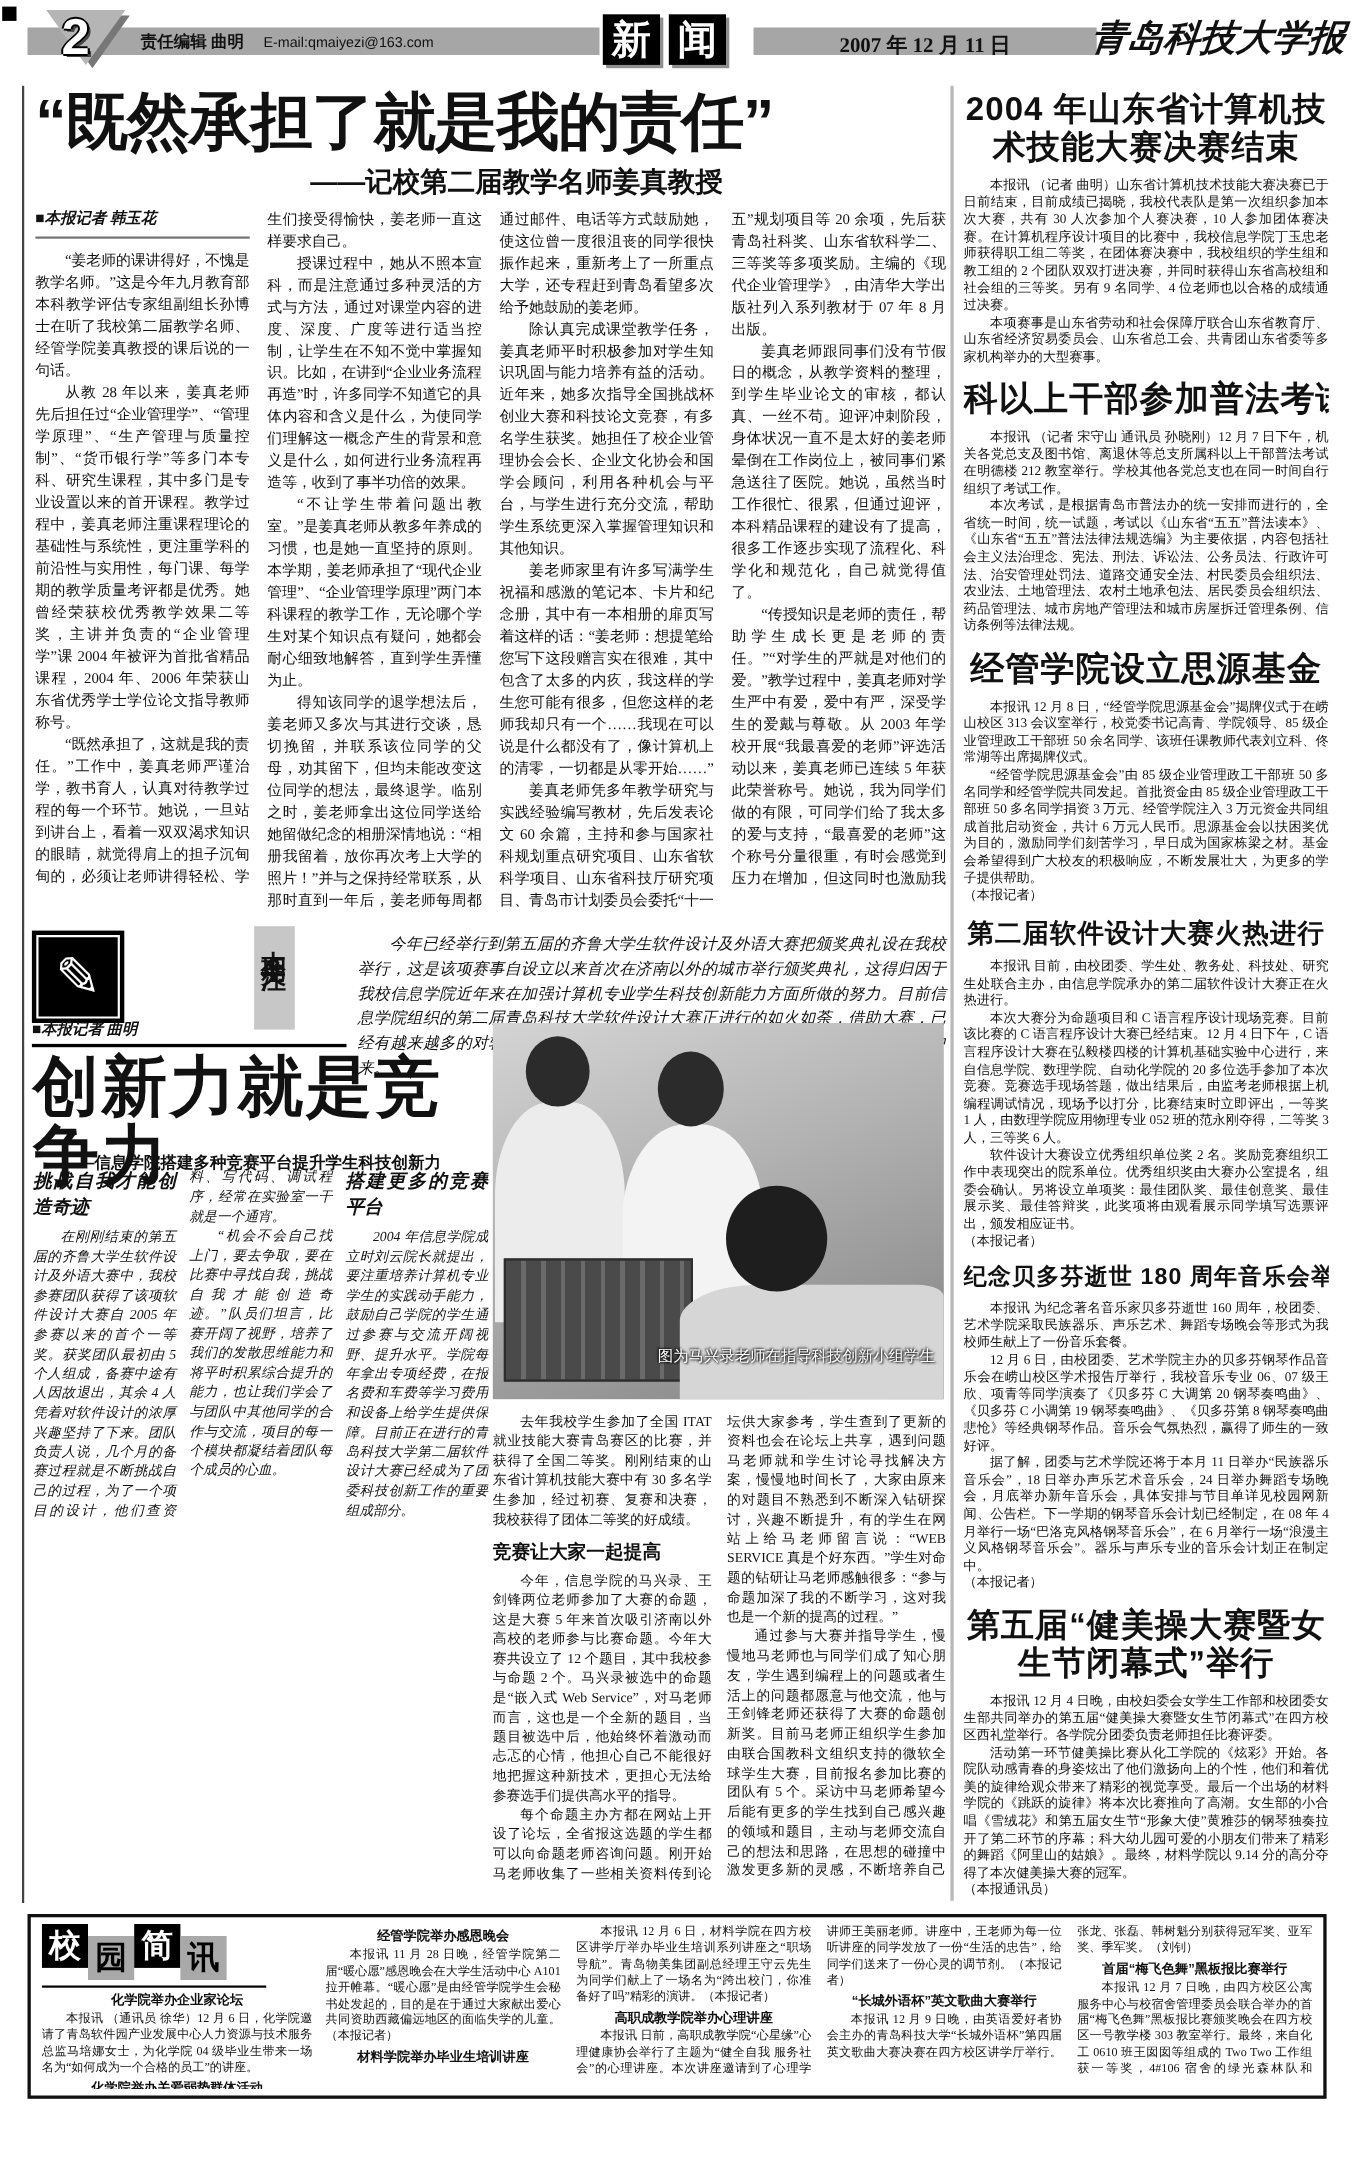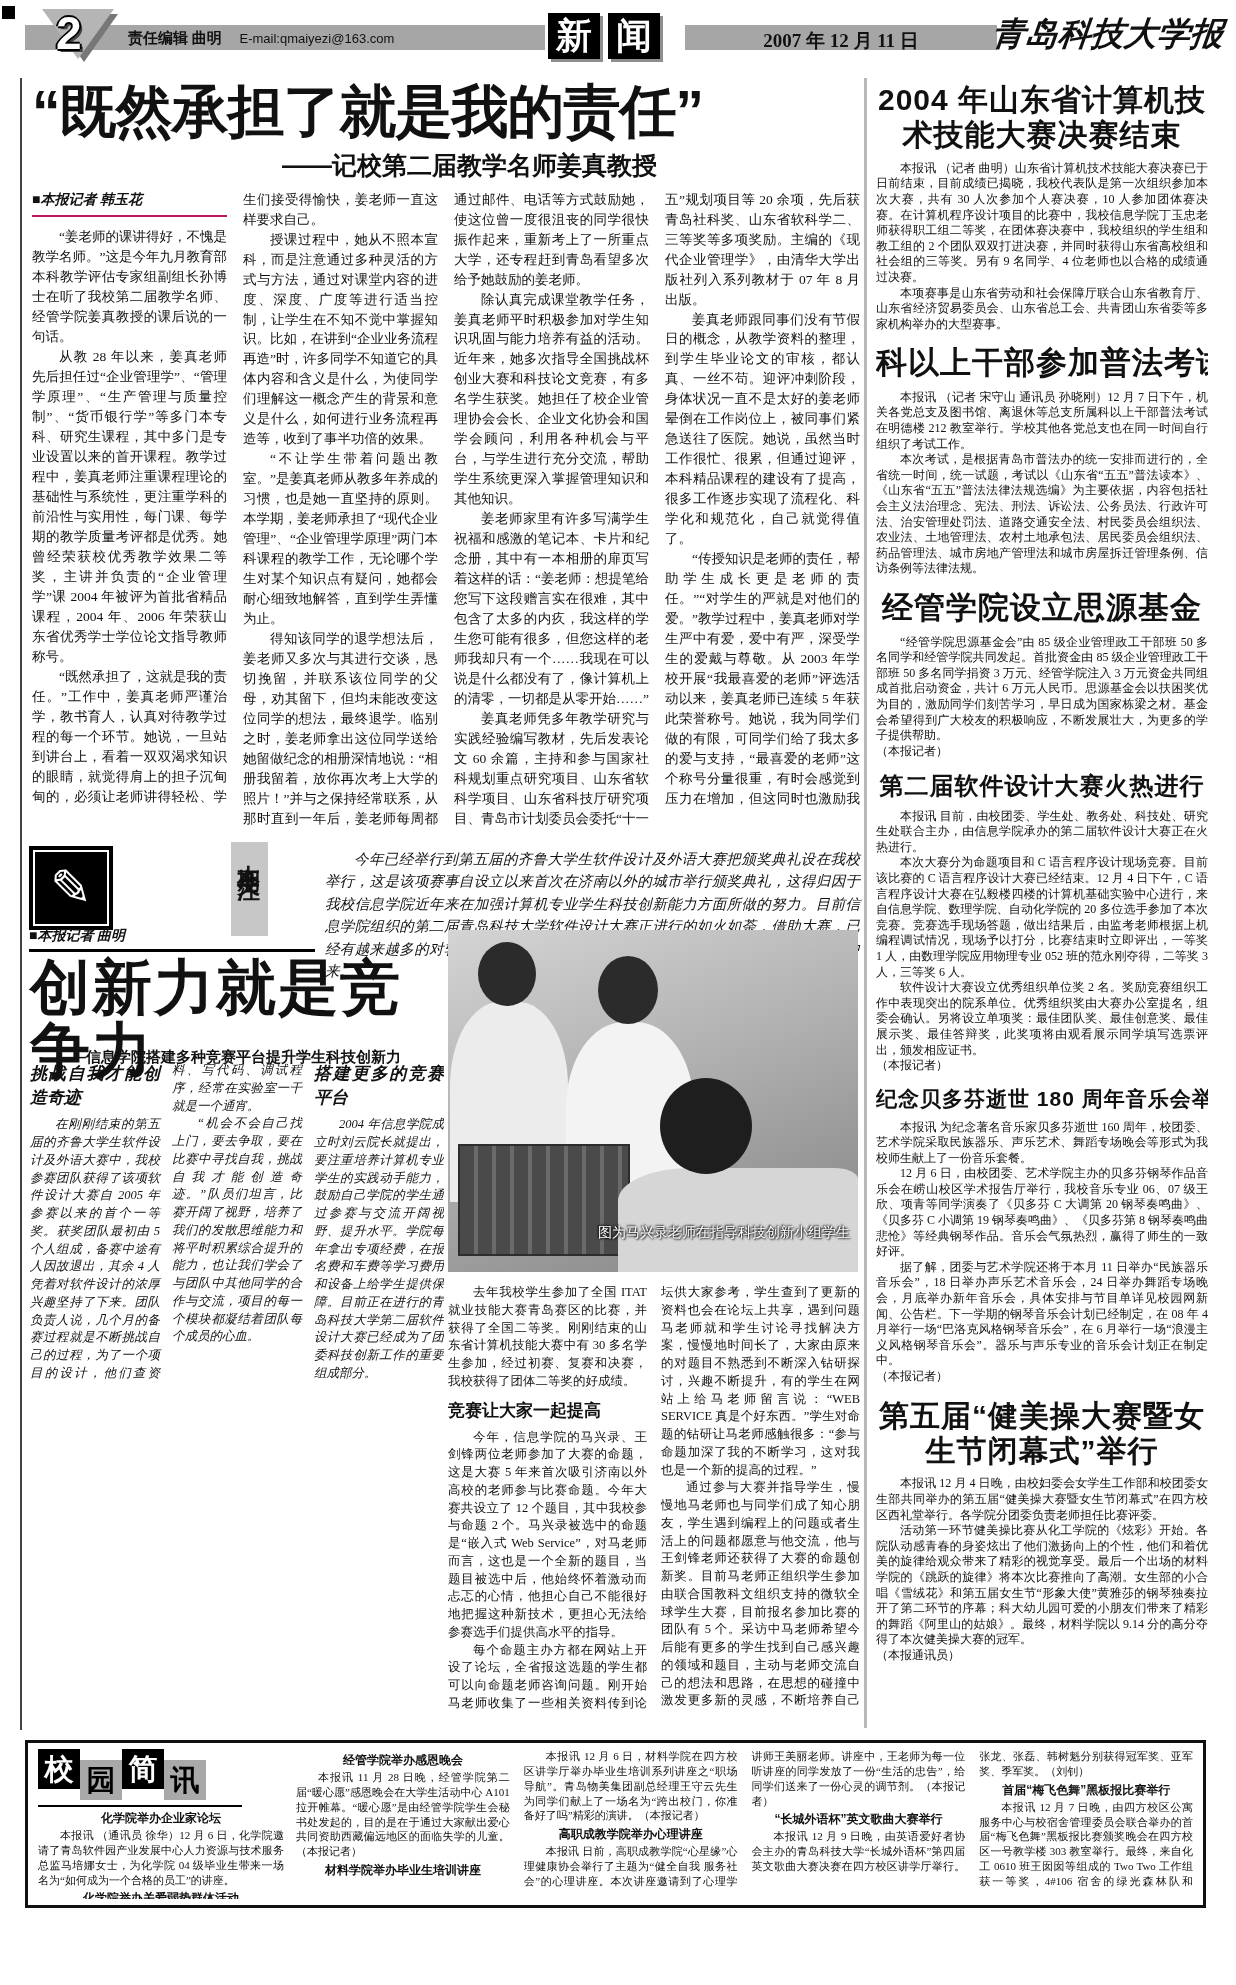--- a/index.html
+++ b/index.html
@@ -30,21 +30,21 @@
   .left-rule { position:absolute; left:20px; top:78px; width:2px; height:1652px; background:#444; }
   .divider   { position:absolute; left:864px; top:78px; width:3px; height:1650px; background:#b9b9b9; }
 
   
   .lead { position:absolute; left:32px; top:80px; width:828px; }
   .lead-headline { font-family:"Liberation Sans",sans-serif; font-weight:bold; font-size:57px;
                    line-height:1.1; white-space:nowrap; letter-spacing:-1px; }
   .lead-subtitle { font-family:"Liberation Sans",sans-serif; font-weight:bold; font-size:25px; margin:6px 0 8px 250px; }
   .lead-body { column-count:4; column-gap:16px; height:655px; overflow:hidden;
                font-size:13.5px; line-height:1.48; text-align:justify; }
-  .lead-byline { font-size:14px; font-weight:bold; font-style:italic; border-bottom:2px solid #be185d;
+  .lead-byline { font-size:14px; font-weight:bold; font-style:italic; border-bottom:2px solid #737373;
                  padding-bottom:5px; margin-bottom:10px; }
   .lead-body p { margin:0; text-indent:2em; }
 
   
   .focus { position:absolute; left:25px; top:846px; width:835px; height:106px; display:flex; }
   .focus-left { width:300px; position:relative; flex:none; }
   .focus-icon { position:absolute; left:4px; top:0; width:84px; height:84px; background:#000; color:#fff;
                 display:flex; align-items:center; justify-content:center; font-size:50px;
                 box-shadow:inset 0 0 0 4px #000, inset 0 0 0 6px #fff; }
   .focus-label { position:absolute; left:206px; top:-4px; writing-mode:vertical-rl; background:#c7c7c7;
@@ -201,20 +201,21 @@
     </div>
 
     <div class="news-art">
       <div class="news-head h31">科以上干部参加普法考试</div>
       <p>本报讯 （记者 宋守山 通讯员 孙晓刚）12 月 7 日下午，机关各党总支及图书馆、离退休等总支所属科以上干部普法考试在明德楼 212 教室举行。学校其他各党总支也在同一时间自行组织了考试工作。</p>
       <p>本次考试，是根据青岛市普法办的统一安排而进行的，全省统一时间，统一试题，考试以《山东省“五五”普法读本》、《山东省“五五”普法法律法规选编》为主要依据，内容包括社会主义法治理念、宪法、刑法、诉讼法、公务员法、行政许可法、治安管理处罚法、道路交通安全法、村民委员会组织法、农业法、土地管理法、农村土地承包法、居民委员会组织法、药品管理法、城市房地产管理法和城市房屋拆迁管理条例、信访条例等法律法规。</p>
     </div>
 
     <div class="news-art">
       <div class="news-head h31">经管学院设立思源基金</div>
+      <p>本报讯 12 月 8 日，“经管学院思源基金会”揭牌仪式于在崂山校区 313 会议室举行，校党委书记高青、学院领导、85 级企业管理政工干部班 50 余名同学、该班任课教师代表刘立科、佟常湖等出席揭牌仪式。</p>
       <p>“经管学院思源基金会”由 85 级企业管理政工干部班 50 多名同学和经管学院共同发起。首批资金由 85 级企业管理政工干部班 50 多名同学捐资 3 万元、经管学院注入 3 万元资金共同组成首批启动资金，共计 6 万元人民币。思源基金会以扶困奖优为目的，激励同学们刻苦学习，早日成为国家栋梁之材。基金会希望得到广大校友的积极响应，不断发展壮大，为更多的学子提供帮助。</p>
       <p class="sign">（本报记者）</p>
     </div>
 
     <div class="news-art">
       <div class="news-head h24">第二届软件设计大赛火热进行</div>
       <p>本报讯 目前，由校团委、学生处、教务处、科技处、研究生处联合主办，由信息学院承办的第二届软件设计大赛正在火热进行。</p>
       <p>本次大赛分为命题项目和 C 语言程序设计现场竞赛。目前该比赛的 C 语言程序设计大赛已经结束。12 月 4 日下午，C 语言程序设计大赛在弘毅楼四楼的计算机基础实验中心进行，来自信息学院、数理学院、自动化学院的 20 多位选手参加了本次竞赛。竞赛选手现场答题，做出结果后，由监考老师根据上机编程调试情况，现场予以打分，比赛结束时立即评出，一等奖 1 人，由数理学院应用物理专业 052 班的范永刚夺得，二等奖 3 人，三等奖 6 人。</p>
       <p>软件设计大赛设立优秀组织单位奖 2 名。奖励竞赛组织工作中表现突出的院系单位。优秀组织奖由大赛办公室提名，组委会确认。另将设立单项奖：最佳团队奖、最佳创意奖、最佳展示奖、最佳答辩奖，此奖项将由观看展示同学填写选票评出，颁发相应证书。</p>
       <p class="sign">（本报记者）</p>

